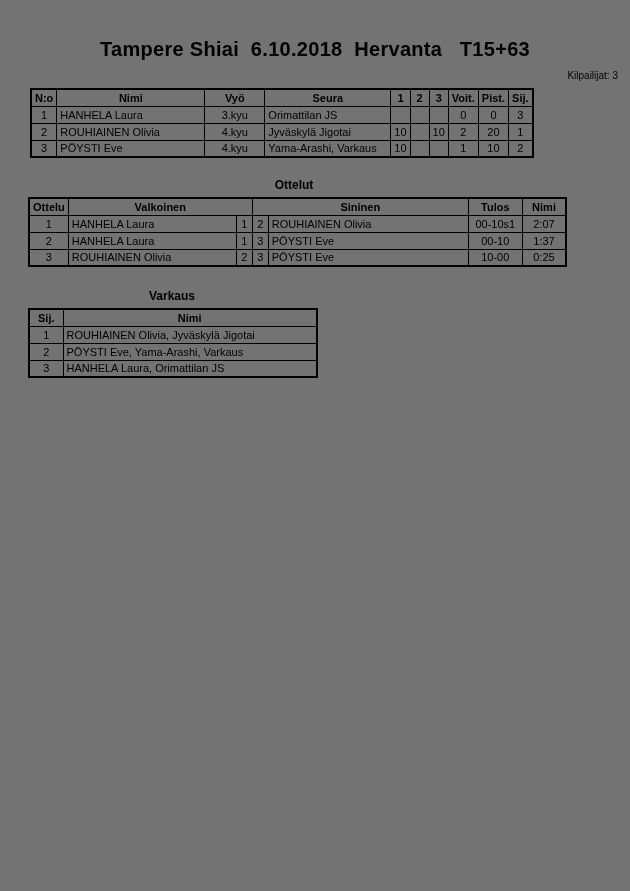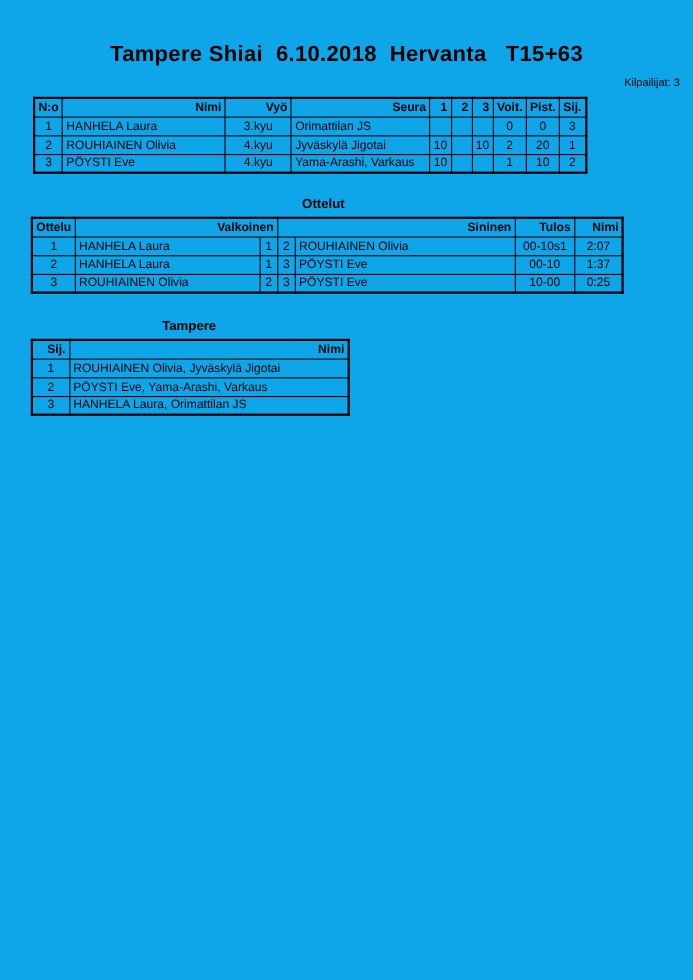--- a/index.html
+++ b/index.html
@@ -1,21 +1,21 @@
 <!DOCTYPE html>
 <html><head>
 <meta charset="utf-8">
 <style>
   * { box-sizing: border-box; }
   html, body { margin: 0; padding: 0; background: #ffffff; }
   .page {
     position: relative;
     width: 630px;
     height: 891px;
-    background: #0ea5e9;
+    background: #737373;
     color: #000000;
     font-family: "Liberation Sans", sans-serif;
     overflow: hidden;
   }
   .title {
     margin-top: 38px;
     text-align: center;
     font-size: 20px;
     font-weight: bold;
     white-space: pre;
@@ -42,21 +42,21 @@
     border: 2px solid #000;
   }
   th, td {
     border: 1px solid #000;
     font-size: 11px;
     height: 17px;
     padding: 0 3px;
     overflow: hidden;
     white-space: nowrap;
   }
-  th { font-weight: bold; text-align: right; }
+  th { font-weight: bold; text-align: center; }
   td { font-weight: normal; }
   .left { text-align: left; }
   .center { text-align: center; }
   .tbl-kilpailijat { margin-left: 30px; margin-top: 3px; }
   .tbl-ottelut { margin-left: 28px; }
   .tbl-tulokset { margin-left: 28px; }
 </style>
 </head>
 <body>
 
@@ -180,21 +180,21 @@
         <td class="left">ROUHIAINEN Olivia</td>
         <td class="center">2</td>
         <td class="center">3</td>
         <td class="left">PÖYSTI Eve</td>
         <td class="center">10-00</td>
         <td class="center">0:25</td>
       </tr>
     </tbody>
   </table>
 
-  <div class="section-label t-label">Tampere</div>
+  <div class="section-label t-label">Varkaus</div>
 
   <table class="tbl-tulokset">
     <colgroup>
       <col style="width:34px">
         <col style="width:254px">
     </colgroup>
     <thead>
       <tr>
         <th>Sij.</th>
         <th>Nimi</th>

